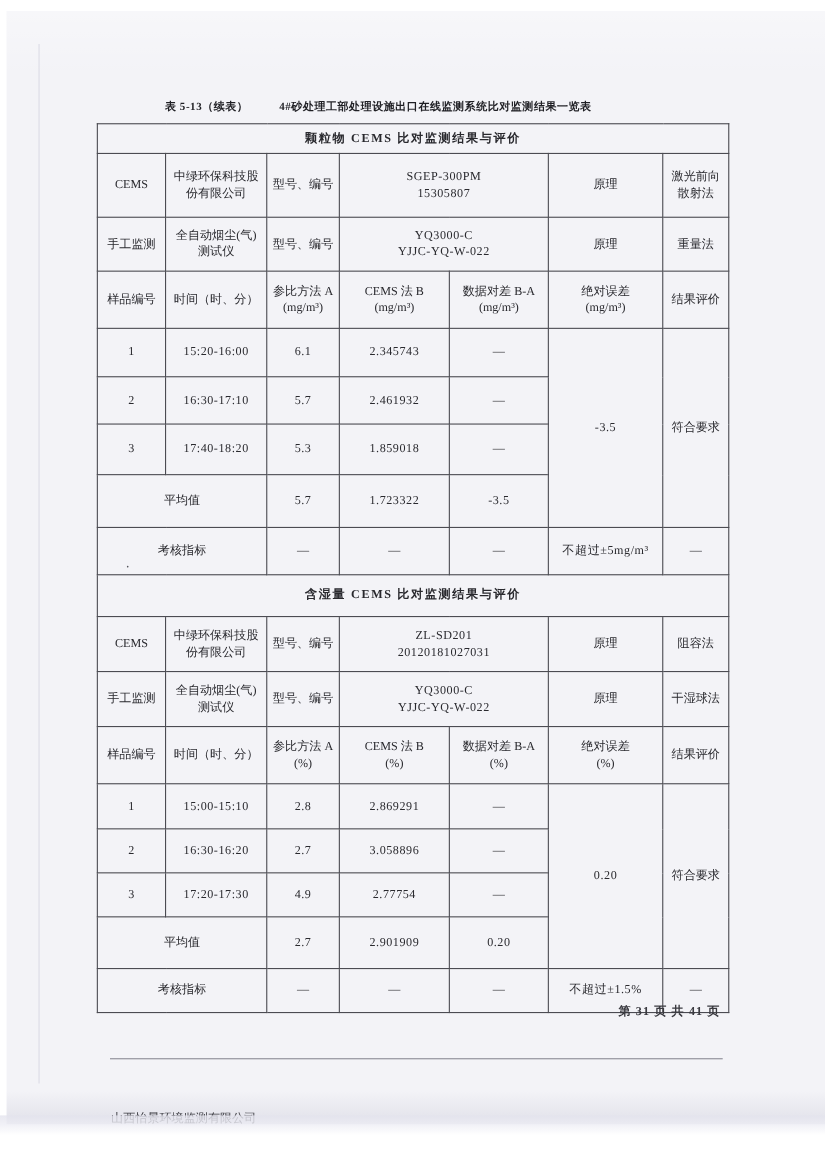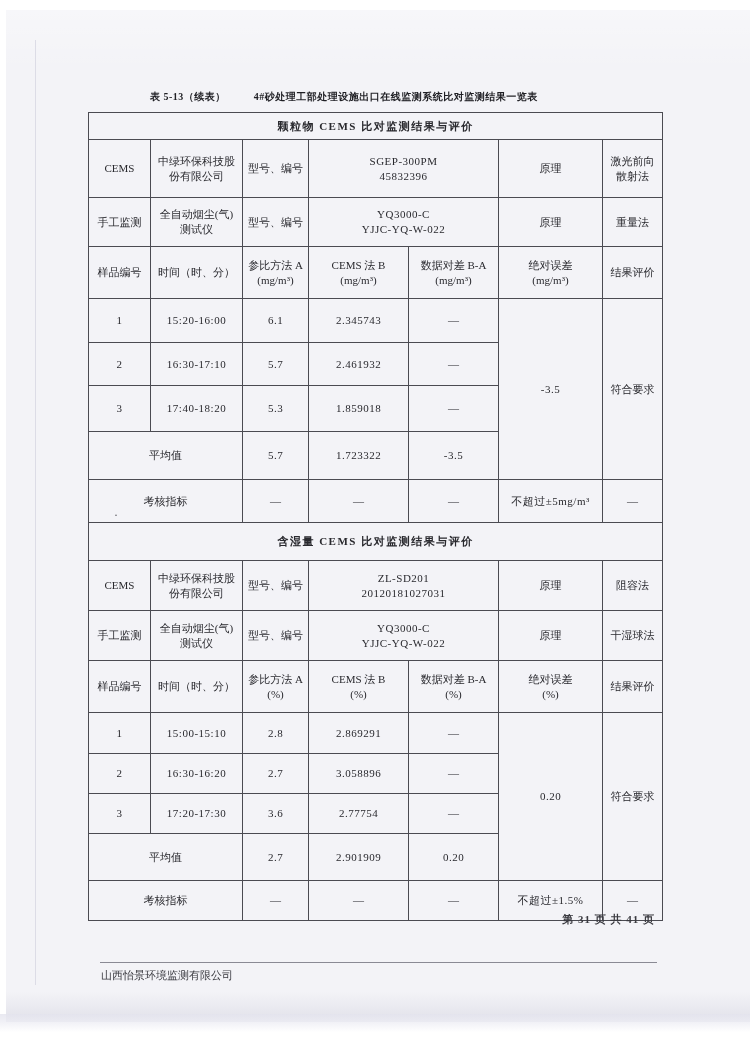--- a/index.html
+++ b/index.html
@@ -25,21 +25,21 @@
     border-collapse:collapse; table-layout:fixed; }
   table.report td { border:1px solid #4b4b52; text-align:center; vertical-align:middle;
     font-size:11px; line-height:1.35; white-space:pre-line; padding:1px 2px; color:#29292e; }
   td.sec-title { font-size:13.5px; font-weight:bold; letter-spacing:1.5px; color:#1e1e23; }
   td.hdr { font-size:11px; }
   td.num { letter-spacing:.5px; }
   .stray-dot { position:absolute; left:114px; top:508px; font-size:12px; color:#55555c; }
 
   .footer-rule { position:absolute; left:100px; top:962px; width:557px; height:1px;
     background:#8a8a94; }
-  .footer-company { position:absolute; left:101px; top:968px; font-size:11px; color:#3a3a40; }
+  .footer-company { position:absolute; left:101px; top:1009px; font-size:11px; color:#3a3a40; }
   .footer-page { position:absolute; right:95px; top:912px; font-size:11px; font-weight:bold;
     color:#3a3a40; letter-spacing:1px; }
 </style>
 </head>
 <body>
 
 <div class="paper"></div>
 <div class="page-edge-line"></div>
 
 <div class="heading">
@@ -60,21 +60,21 @@
   <tbody>
       <tr style="height:27px">
     <td class="sec-title" colspan="7">颗粒物 CEMS 比对监测结果与评价</td>
   </tr>
   <tr style="height:58px">
     <td>CEMS</td>
     <td>中绿环保科技股
 份有限公司</td>
     <td>型号、编号</td>
     <td colspan="2" class="num">SGEP-300PM
-45832396</td>
+15305807</td>
     <td>原理</td>
     <td>激光前向
 散射法</td>
   </tr>
   <tr style="height:49px">
     <td>手工监测</td>
     <td>全自动烟尘(气)
 测试仪</td>
     <td>型号、编号</td>
     <td colspan="2" class="num">YQ3000-C
@@ -181,21 +181,21 @@
   <tr style="height:40px">
     <td class="num">2</td>
     <td class="num">16:30-16:20</td>
     <td class="num">2.7</td>
     <td class="num">3.058896</td>
     <td>—</td>
   </tr>
   <tr style="height:40px">
     <td class="num">3</td>
     <td class="num">17:20-17:30</td>
-    <td class="num">3.6</td>
+    <td class="num">4.9</td>
     <td class="num">2.77754</td>
     <td>—</td>
   </tr>
   <tr style="height:47px">
     <td colspan="2">平均值</td>
     <td class="num">2.7</td>
     <td class="num">2.901909</td>
     <td class="num">0.20</td>
   </tr>
   <tr style="height:40px">

